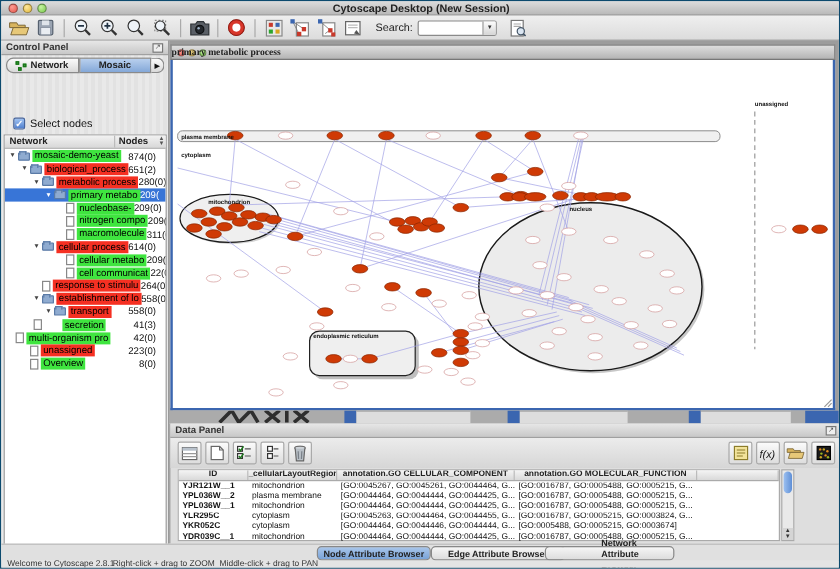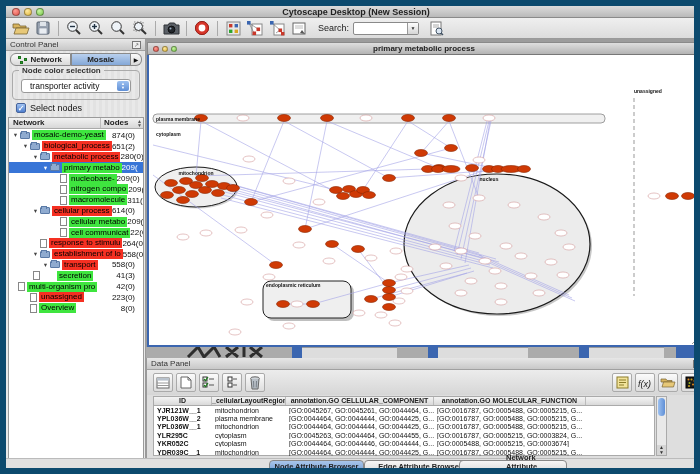--- a/index.html
+++ b/index.html
@@ -1,17 +1,17 @@
 <!DOCTYPE html>
 <html><head>
 <meta charset="utf-8">
 <style>
   html,body{margin:0;padding:0;background:#888;}
   *{box-sizing:border-box;font-family:"Liberation Sans",sans-serif;}
-  .app{position:relative;width:700px;height:474px;background:#e0e0e0;overflow:hidden;border:6px solid #0c4a6e;}
+  .app{position:relative;width:700px;height:474px;background:#e0e0e0;overflow:hidden;border:1px solid #0c4a6e;}
 
   
   .mac-titlebar{position:absolute;left:0;top:0;width:700px;height:12px;
     background:linear-gradient(#dcdcdc,#b9b9b9);border-bottom:1px solid #8a8a8a;}
   .mac-titlebar .title{position:absolute;left:0;right:0;top:1px;text-align:center;
     font-size:9px;font-weight:bold;color:#222;}
   .lights{position:absolute;left:6px;top:2px;display:flex;gap:4px;}
   .light{width:8px;height:8px;border-radius:50%;border:1px solid rgba(0,0,0,.35);}
   .light.red{background:radial-gradient(circle at 35% 30%,#ff9d94,#e2574c);}
   .light.yellow{background:radial-gradient(circle at 35% 30%,#ffe9a0,#e0b73c);}
@@ -29,21 +29,21 @@
   .search-combo .arrow-btn{position:absolute;right:0;top:0;width:11px;height:100%;
     background:linear-gradient(#fdfdfd,#d5d5d5);border-left:1px solid #999;
     display:flex;align-items:center;justify-content:center;font-size:5px;color:#333;}
 
   
   .control-panel{position:absolute;left:0;top:33px;width:140px;height:433px;
     background:repeating-linear-gradient(90deg,#e9e9e9 0 3px,#e2e2e2 3px 6px);
     border-right:1px solid #9a9a9a;}
   .panel-header{height:12px;background:linear-gradient(#e7e7e7,#c8c8c8);
     border-bottom:1px solid #a0a0a0;position:relative;}
-  .panel-header .ph-title{position:absolute;left:4px;top:1px;font-size:8px;font-weight:normal;color:#333;}
+  .panel-header .ph-title{position:absolute;left:4px;top:1px;font-size:8px;font-weight:bold;color:#333;}
   .float-icon{position:absolute;right:4px;top:2px;width:9px;height:8px;border:1px solid #777;
     background:#eee;font-size:6px;line-height:6px;text-align:center;color:#555;}
 
   .cp-tabs{position:absolute;left:4px;top:14px;width:132px;height:13px;display:flex;}
   .cp-tab{flex:1;font-size:8px;font-weight:bold;color:#222;display:flex;align-items:center;
     justify-content:center;gap:3px;background:linear-gradient(#fbfbfb,#d9d9d9);
     border:1px solid #8a8a8a;}
   .cp-tab.first{border-radius:6px 0 0 6px;}
   .cp-tab.selected{background:linear-gradient(#b9d0ee,#84a8d8);}
   .cp-tab-arrow{width:11px;background:linear-gradient(#fbfbfb,#d9d9d9);border:1px solid #8a8a8a;
@@ -90,22 +90,22 @@
   .chip.green{background:#3fe53f;}
   .chip.red{background:#f53022;}
   .tree-count{margin-left:auto;padding-right:8px;color:#111;}
   .tree-row.selected .tree-count{color:#fff;}
 
   
   .desktop{position:absolute;left:140px;top:33px;width:560px;height:319px;background:#9c9c9c;}
   .net-window{position:absolute;left:1px;top:3px;width:554px;height:305px;}
   .net-titlebar{height:13px;background:linear-gradient(#dedede,#b4b4b4);
     border:1px solid #8a8a8a;border-bottom:1px solid #777;position:relative;}
-  .net-titlebar .title{position:absolute;left:0;right:0;top:1px;text-align:center;font-size:8px;
-    font-weight:bold;color:#222;}
+  .net-titlebar .title{position:absolute;left:0;right:0;top:1px;text-align:left;font-size:8px;
+    font-weight:bold;color:#222;font-family:Liberation Serif, serif;}
   .net-titlebar .lights{left:5px;top:3px;gap:3px;}
   .net-titlebar .light{width:6px;height:6px;}
   .net-canvas{position:relative;width:554px;height:292px;background:#fff;
     border-left:2px solid #3b66b0;border-right:2px solid #3b66b0;border-bottom:2px solid #3b66b0;}
   .net-canvas svg{display:block;}
   .bg-strip{position:absolute;left:0;top:308px;width:560px;height:11px;background:#ababab;overflow:hidden;}
   .frag{position:absolute;top:0;height:11px;background:#ddd;border-top:1px solid #999;}
   .frag-blue{position:absolute;top:0;height:11px;background:#3b66b0;}
   .logo-strip{position:absolute;left:40px;top:0;}
 
@@ -286,30 +286,20 @@
             <i style="left:2px;bottom:0;"></i>
           </span>
         <span>Network</span>
       </div>
       <div class="cp-tab selected">
         <span>Mosaic</span>
       </div>
       <div class="cp-tab-arrow">
           <span>▶</span>
         </div>
-    </div>
-    <div class="groupbox">
-      <span class="legend">Node color selection</span>
-      <div class="combo">
-        <span>transporter activity</span>
-        <div class="stepper">
-            <span>▲</span>
-            <span>▼</span>
-          </div>
-      </div>
     </div>
     <div class="checkbox-row">
       <div class="checkbox">✓</div>
       <span class="cb-label">Select nodes</span>
     </div>
     <div class="treebox">
       <div class="tree-header">
         <div class="c1">Network</div>
         <div class="c2">Nodes</div>
         <div class="hdr-scroll">▲<br>▼</div>

